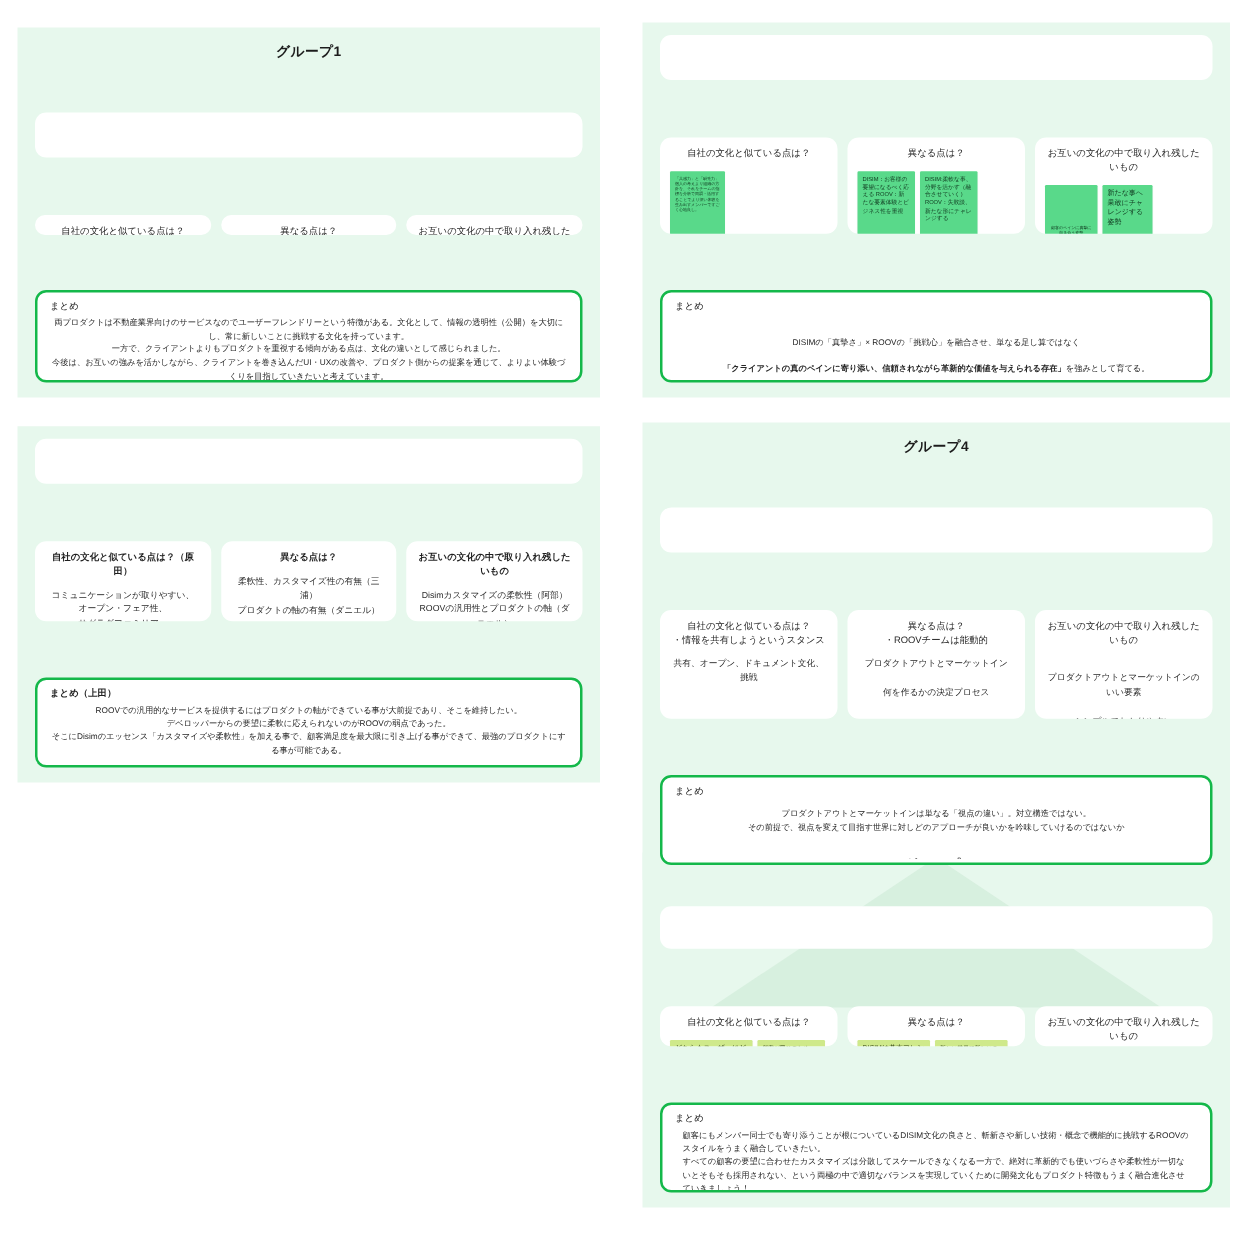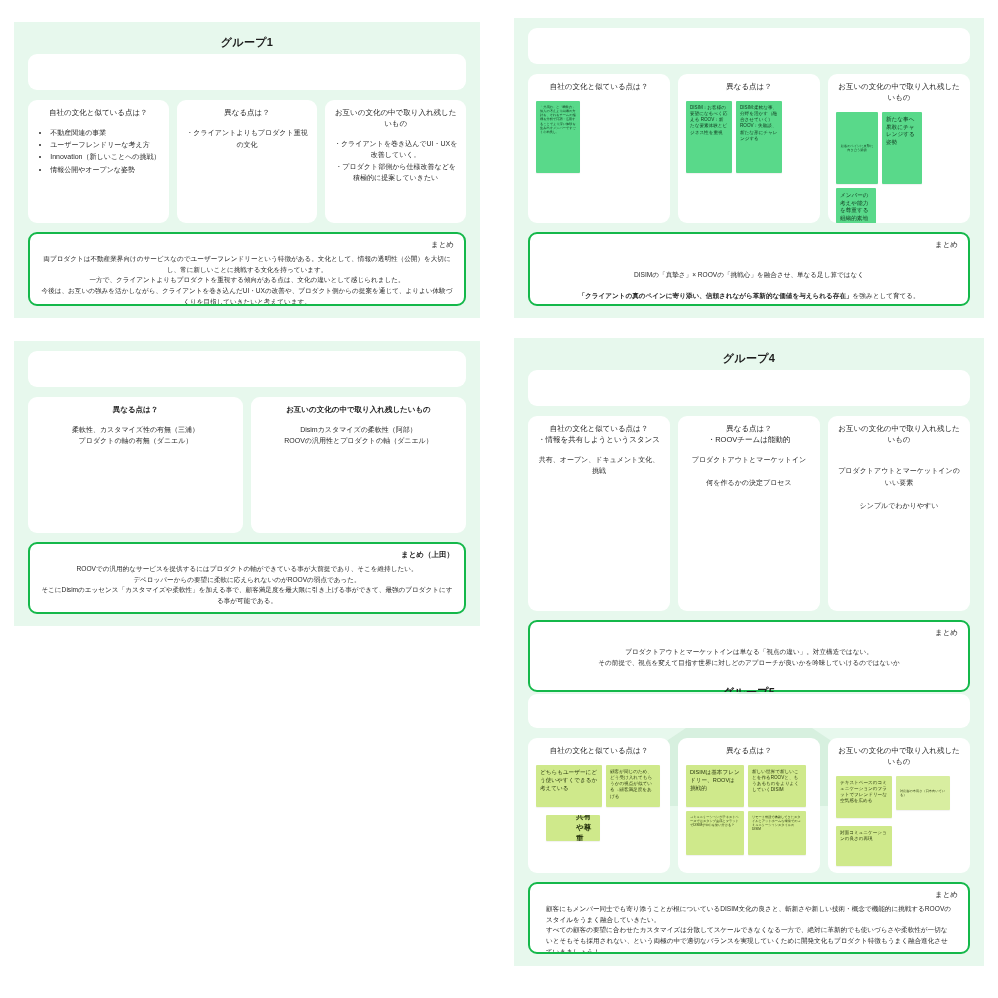--- a/index.html
+++ b/index.html
@@ -23,20 +23,21 @@
     background: #e7f8ed;
     overflow: hidden;
   }
   .slide-inner {
     position: relative;
     width: 100%;
     height: 100%;
     padding: 10px 14px 12px 14px;
     display: flex;
     flex-direction: column;
+    gap: 36px;
   }
   .watermark {
     position: absolute;
     left: 50%;
     top: 4px;
     transform: translateX(-50%);
     width: 0; height: 0;
     border-left: 180px solid transparent;
     border-right: 180px solid transparent;
     border-bottom: 120px solid rgba(190, 225, 200, 0.38);
@@ -140,21 +141,21 @@
     z-index: 2;
     margin-top: 9px;
     background: #ffffff;
     border: 2.5px solid #14b84a;
     border-radius: 9px;
     padding: 6px 10px 7px 10px;
     flex: 0 0 auto;
     overflow: hidden;
   }
   .summary-title {
-    text-align: right;
+    text-align: left;
     font-size: 7.5px;
     color: #1f1f1f;
     margin-bottom: 5px;
     line-height: 1.2;
   }
   .summary-body {
     font-size: 6.6px;
     color: #262626;
     line-height: 1.62;
     text-align: center;
@@ -201,20 +202,27 @@
 今後は、お互いの強みを活かしながら、クライアントを巻き込んだUI・UXの改善や、プロダクト側からの提案を通じて、よりよい体験づくりを目指していきたいと考えています。</div>
       </div>
     </div>
   </div>
 
   <div class="slide" style="left:14px; top:341px; width:466px; height:285px;">
     <div class="slide-inner">
       <div class="top-blank"></div>
       <div class="cols">
         <div class="col">
+          <div class="col-head bold">自社の文化と似ている点は？（原田）</div>
+          <div class="col-body">コミュニケーションが取りやすい、
+オープン・フェア性、
+サグラダファミリア、
+独自のやり方</div>
+        </div>
+        <div class="col">
           <div class="col-head bold">異なる点は？</div>
           <div class="col-body">柔軟性、カスタマイズ性の有無（三浦）
 プロダクトの軸の有無（ダニエル）</div>
         </div>
         <div class="col">
           <div class="col-head bold">お互いの文化の中で取り入れ残したいもの</div>
           <div class="col-body">Disimカスタマイズの柔軟性（阿部）
 ROOVの汎用性とプロダクトの軸（ダニエル）</div>
         </div>
       </div>

